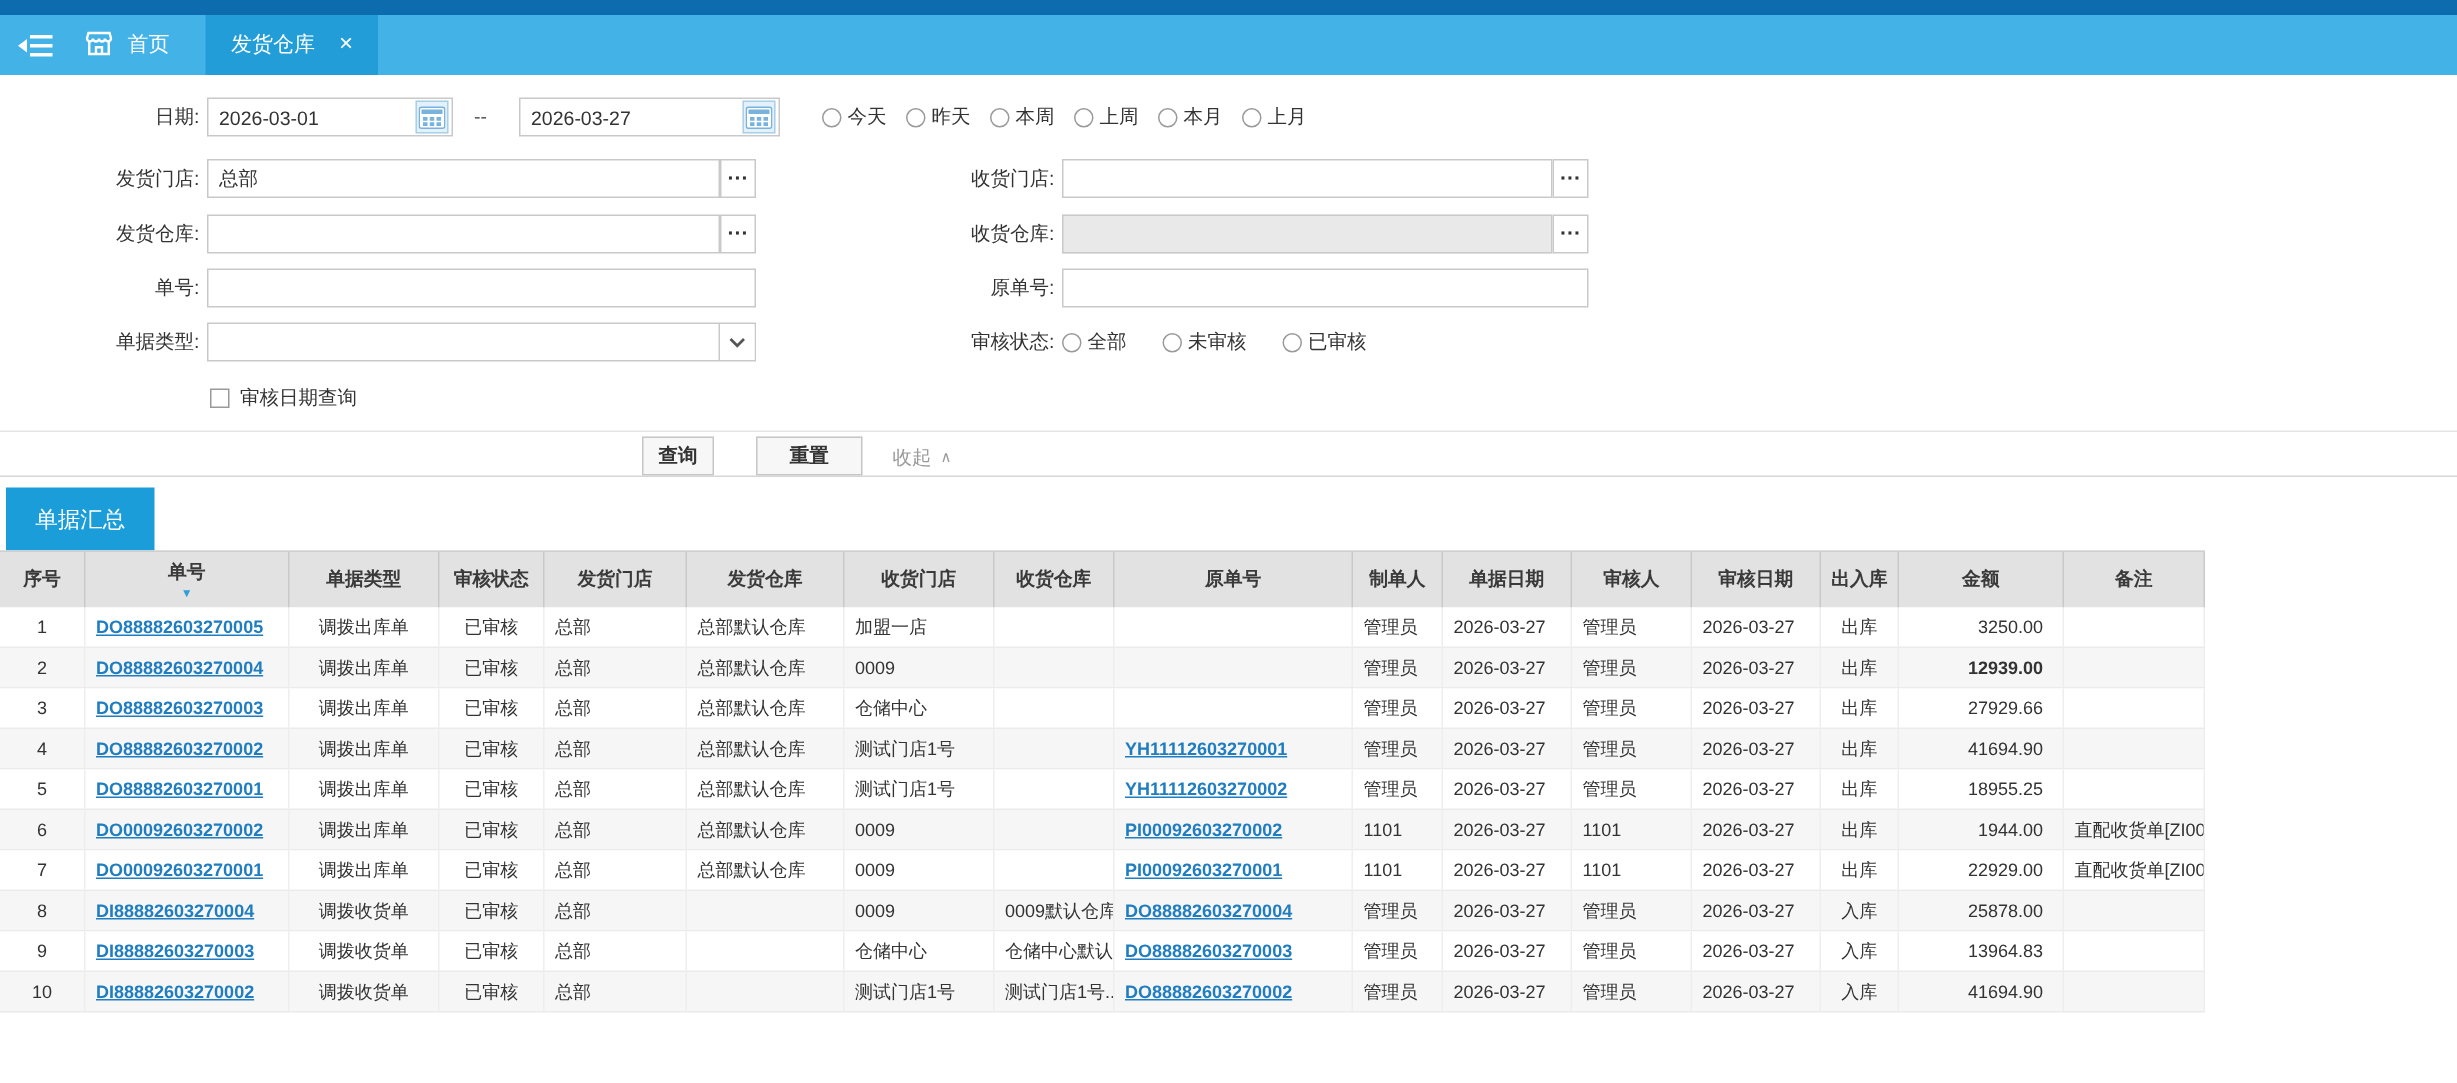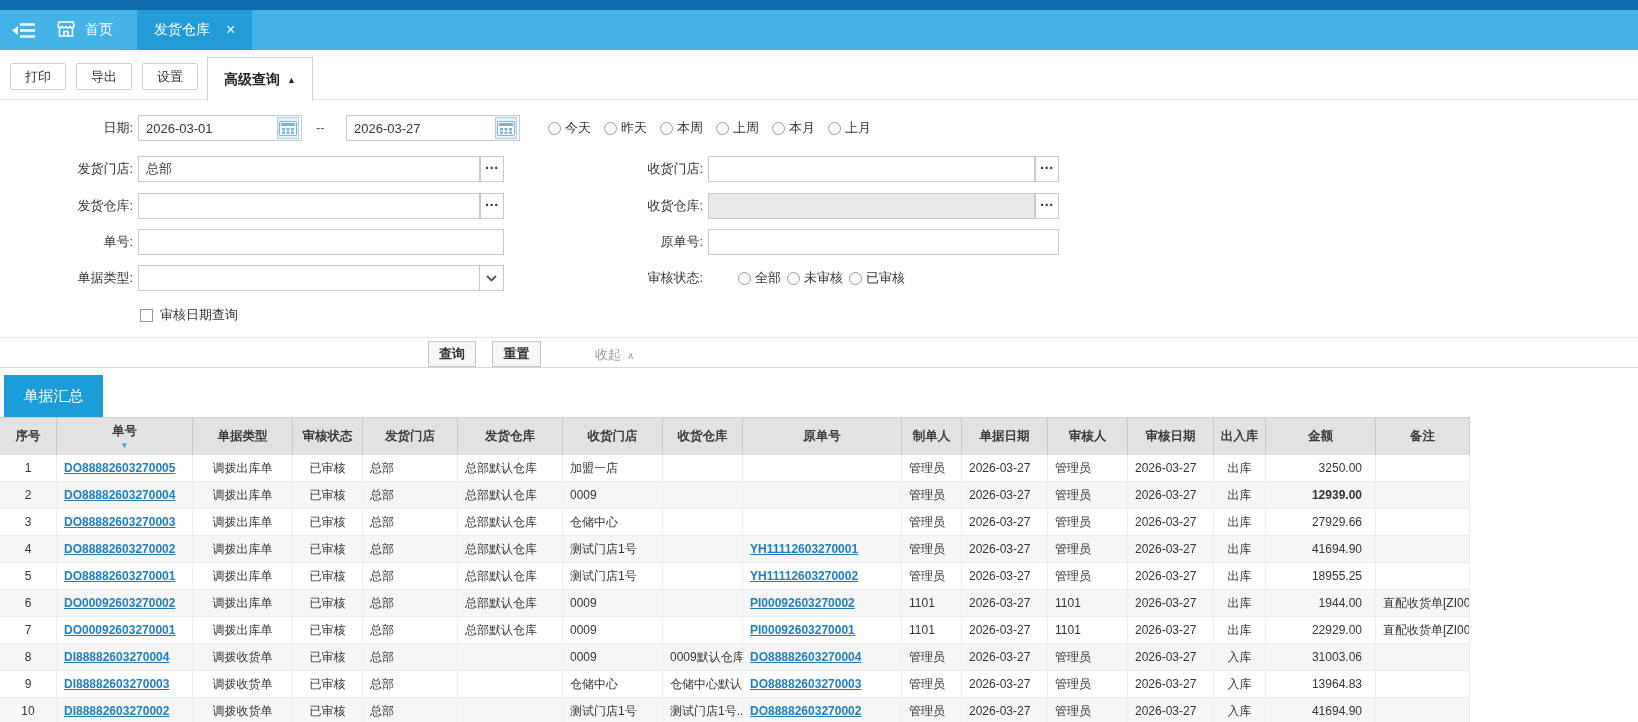--- a/index.html
+++ b/index.html
@@ -107,29 +107,20 @@
         </svg>
       </span>
       <span>首页</span>
     </div>
     <div class="tab-active">
       <span>发货仓库</span>
       <span class="tab-close">×</span>
     </div>
   </div>
 
-  <div class="toolbar">
-    <button class="tb-btn">打印</button>
-    <button class="tb-btn">导出</button>
-    <button class="tb-btn">设置</button>
-    <div class="adv-btn">
-      <span>高级查询</span>
-      <span class="arrow-up">▲</span>
-    </div>
-  </div>
 
   <div class="filter-panel">
 
     <div class="f-label" style="left:0;top:15px">日期:</div>
     <div class="field" style="left:138px;top:15px;width:164px">
       <input value="2026-03-01" style="">
       <span class="cal-btn">
         <svg width="18" height="16" viewBox="0 0 18 16">
           <rect x="0.5" y="1.5" width="17" height="14" rx="1.5" fill="#fff" stroke="#77b3dd"></rect>
           <rect x="2" y="3" width="14" height="3" fill="#77b3dd"></rect>
@@ -225,21 +216,21 @@
     <div class="f-label" style="left:0;top:165px">单据类型:</div>
     <div class="field" style="left:138px;top:165px;width:366px">
       <input readonly="" value="" style="">
       <span class="sel-arrow">
         <svg width="11" height="7" viewBox="0 0 11 7">
             <path d="M1 1 L5.5 5.5 L10 1" stroke="#555" stroke-width="1.8" fill="none"></path>
           </svg>
       </span>
     </div>
     <div class="f-label" style="left:570px;top:165px">审核状态:</div>
-    <div class="radio-group" style="left:738px;top:165px;gap:6px">
+    <div class="radio-group" style="left:708px;top:165px;gap:24px">
       <label class="radio-opt">
           <span class="radio"></span>
           <span>全部</span>
         </label>
       <label class="radio-opt">
           <span class="radio"></span>
           <span>未审核</span>
         </label>
       <label class="radio-opt">
           <span class="radio"></span>
@@ -248,21 +239,21 @@
     </div>
 
     <label class="check-row" style="left:140px;top:206px">
       <span class="checkbox"></span>
       <span>审核日期查询</span>
     </label>
 
     <div class="divider"></div>
 
     <button class="btn" style="left:428px;top:241px;width:48px">查询</button>
-    <button class="btn" style="left:492px;top:241px;width:49px">重置</button>
+    <button class="btn" style="left:504px;top:241px;width:71px">重置</button>
     <div class="collapse">
       <span>收起</span>
       <span class="arr">∧</span>
     </div>
   </div>
 
   <div class="grid-tab">单据汇总</div>
   <div>
     <div class="grid-header">
         <div class="th" style="width: 57px;">
@@ -476,21 +467,21 @@
           <div class="td align-left" style="width: 100px;">0009</div>
           <div class="td align-left" style="width: 80px;">0009默认仓库</div>
           <div class="td align-left" style="width: 159px;">
             <a class="doclink">DO88882603270004</a>
           </div>
           <div class="td align-left" style="width: 60px;">管理员</div>
           <div class="td align-left" style="width: 86px;">2026-03-27</div>
           <div class="td align-left" style="width: 80px;">管理员</div>
           <div class="td align-left" style="width: 86px;">2026-03-27</div>
           <div class="td align-center" style="width: 52px;">入库</div>
-          <div class="td align-right" style="width: 110px;">31003.06</div>
+          <div class="td align-right" style="width: 110px;">25878.00</div>
           <div class="td align-left" style="width: 94px;"></div>
         </div>
         <div class="tr">
           <div class="td align-center" style="width: 57px;">9</div>
           <div class="td align-left" style="width: 136px;">
             <a class="doclink">DI88882603270003</a>
           </div>
           <div class="td align-center" style="width: 100px;">调拨收货单</div>
           <div class="td align-center" style="width: 70px;">已审核</div>
           <div class="td align-left" style="width: 95px;">总部</div>

